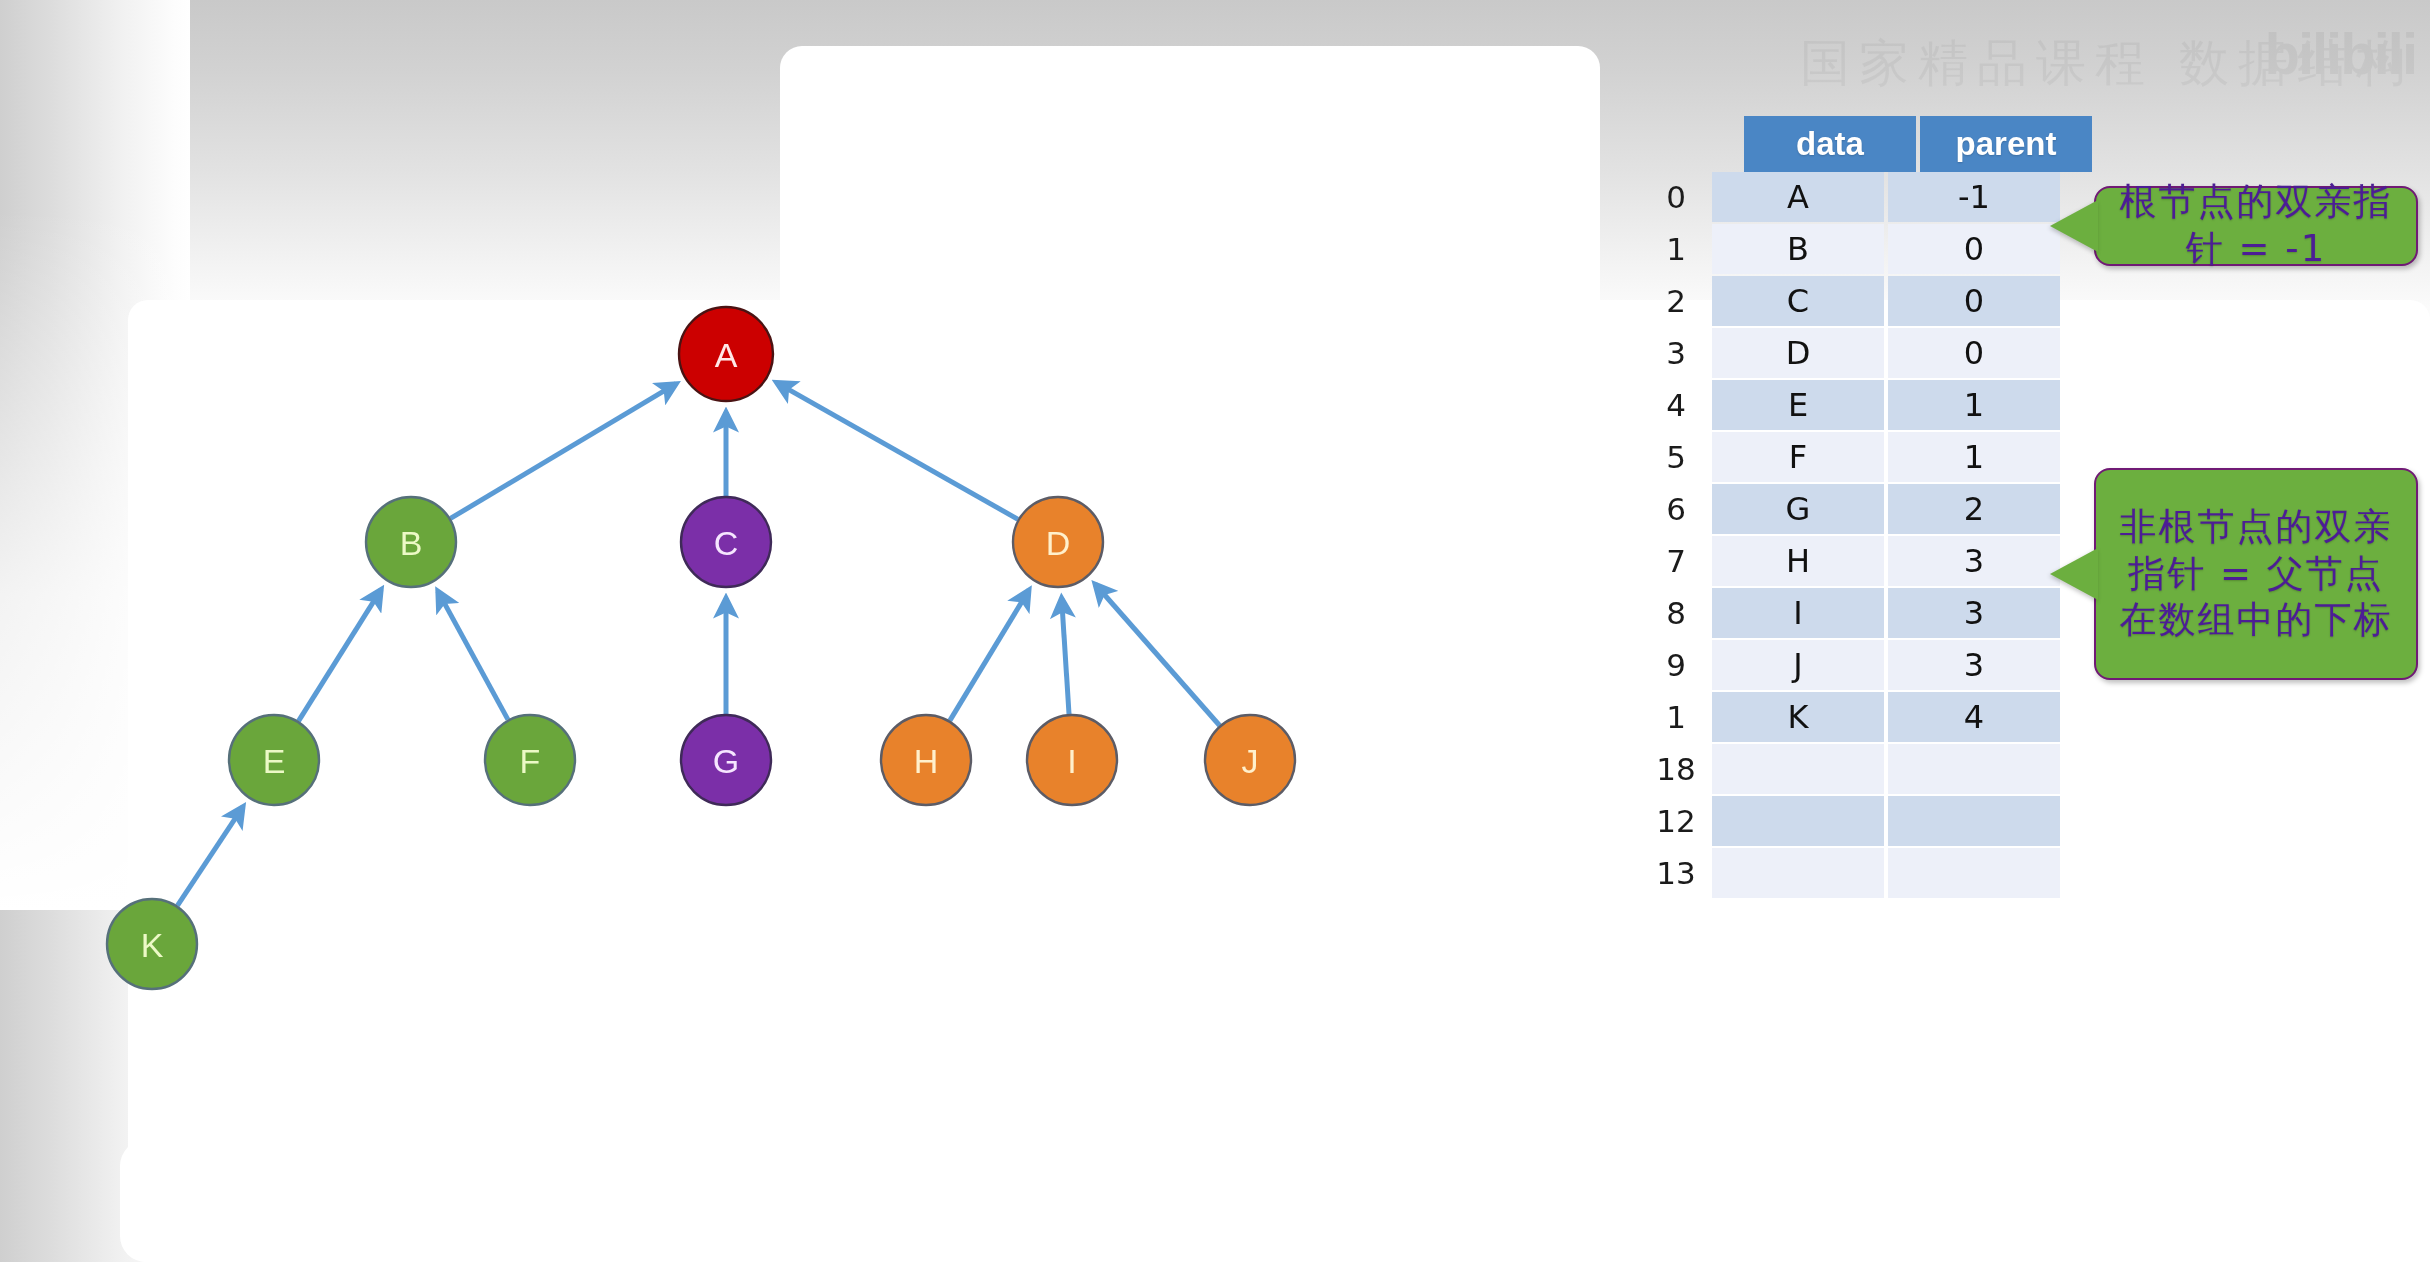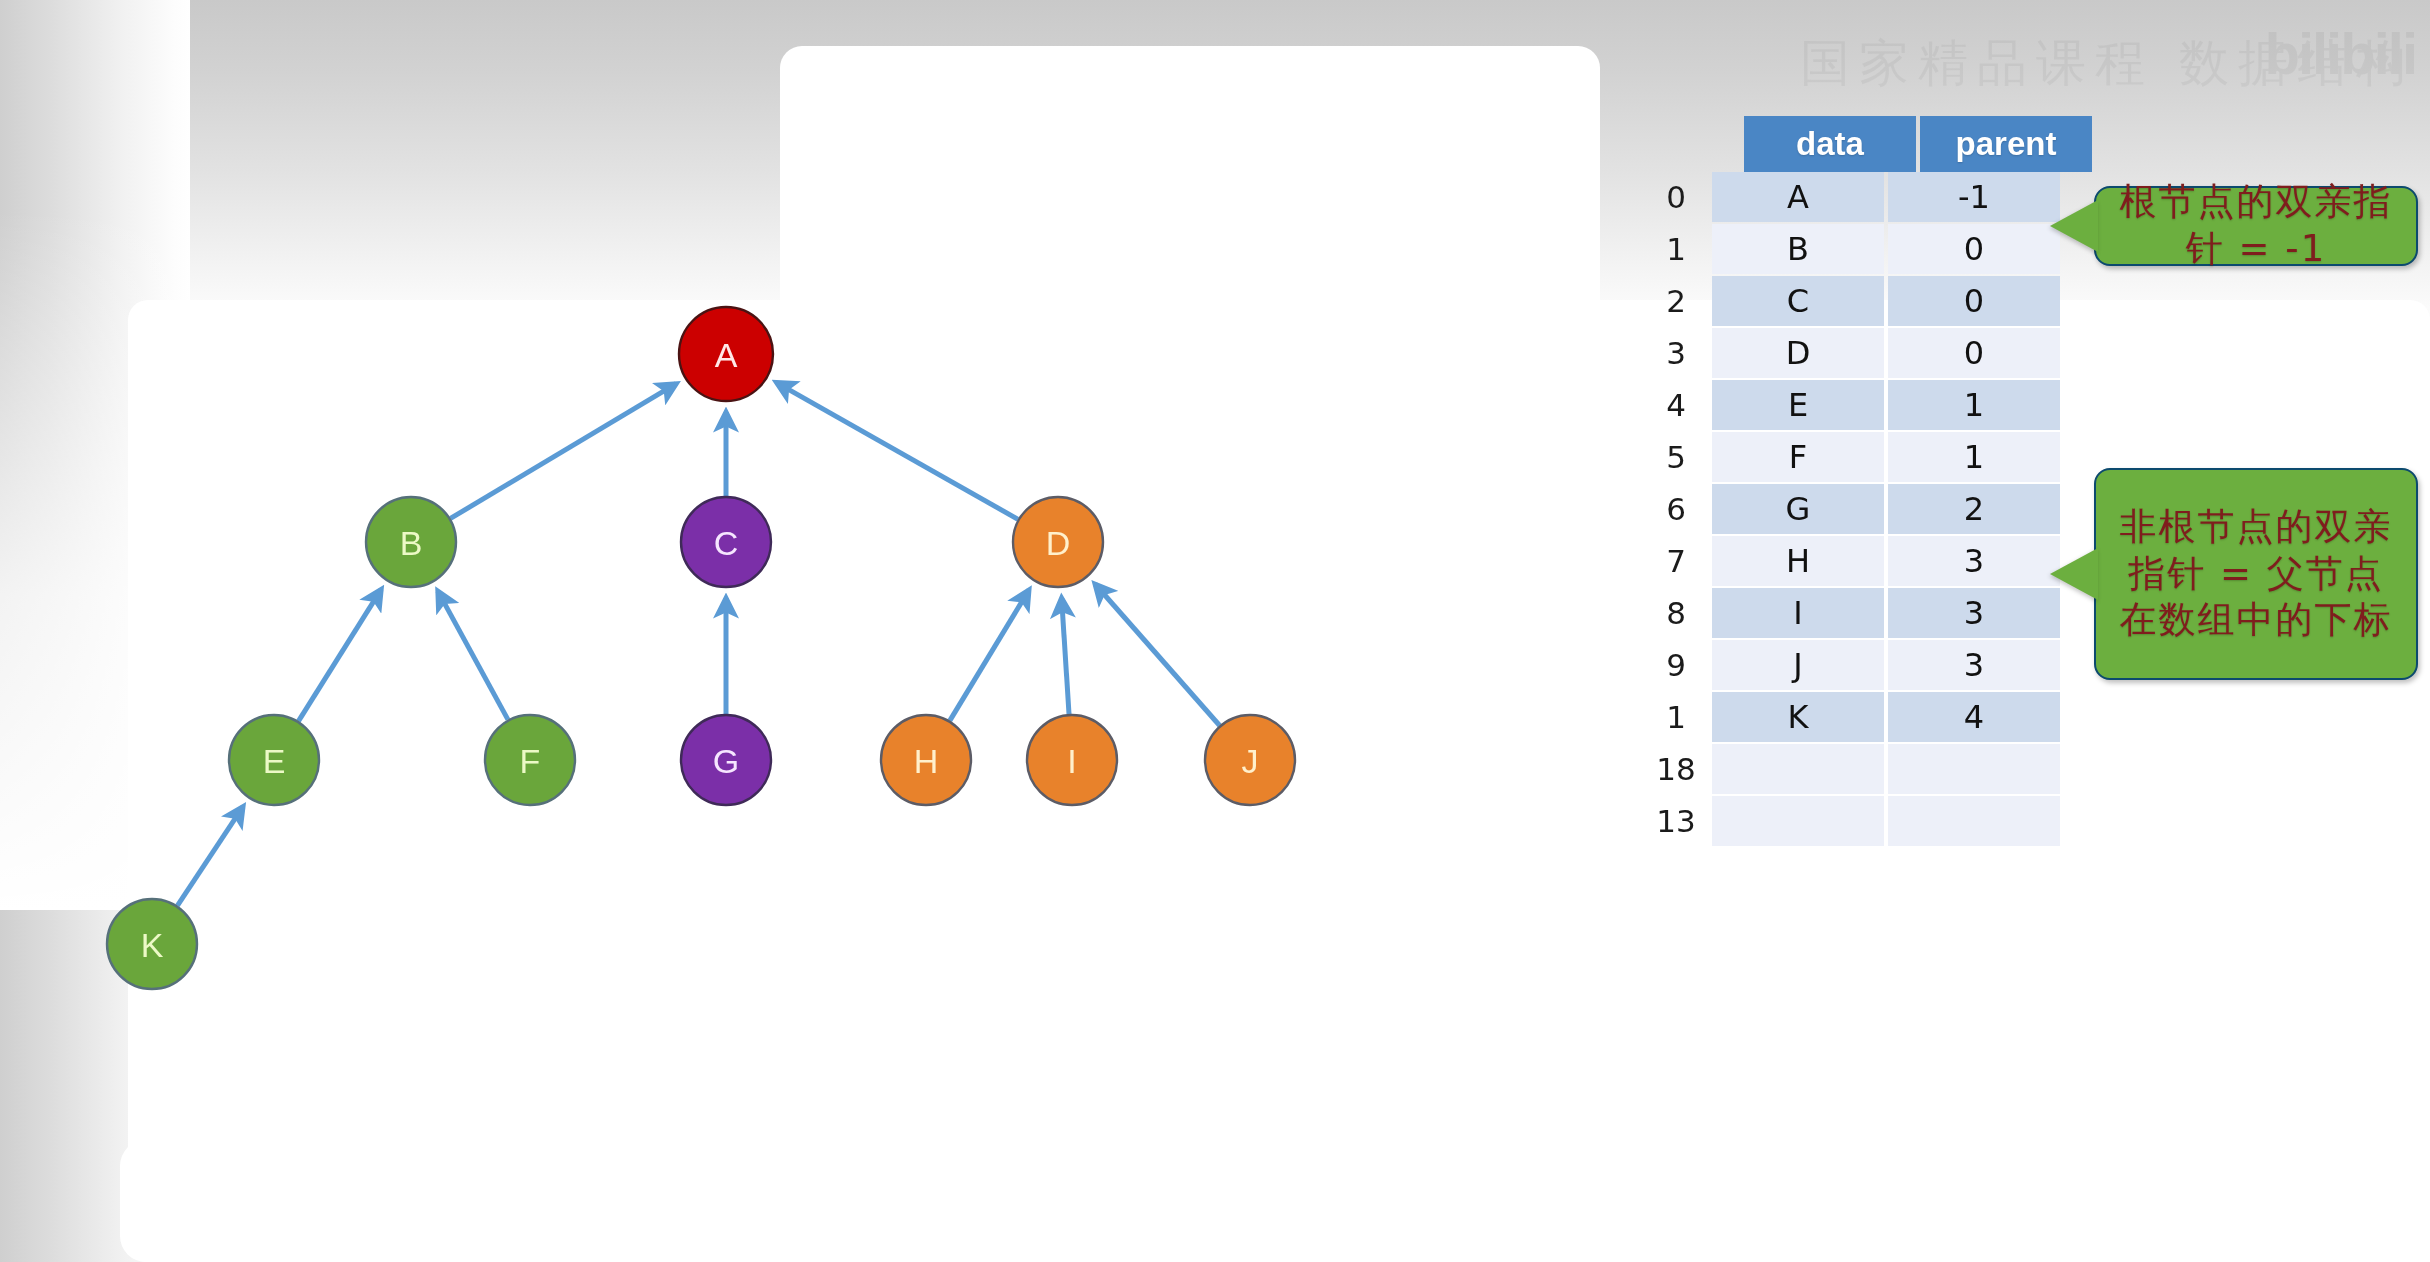--- a/index.html
+++ b/index.html
@@ -83,24 +83,24 @@
   }
   .hdr-cell.c-data{margin-right:4px;margin-left:32px;}
   .rw-dark .cell{background:#CDDAEC;}
   .rw-light .cell{background:#EDF0F9;}
   .tbl-row + .tbl-row{margin-top:2px;}
 
   
   .callout{
     position:absolute;
     background:#6CAF3F;
-    border:2px solid #0c4a6e;
+    border:2px solid #701a75;
     border-radius:16px;
     box-shadow:2px 3px 5px rgba(0,0,0,.25);
-    color:#7f1d1d;
+    color:#4c1d95;
     font-family:"DejaVu Sans",sans-serif;
     display:flex;align-items:center;justify-content:center;
     text-align:center;
     line-height:1.26;
     letter-spacing:2px;
     text-shadow:0 1px 2px rgba(0,0,0,.2);
     box-sizing:border-box;
   }
   .callout .ctxt{padding:6px 18px;}
   .callout .tail{
@@ -257,20 +257,25 @@
         <div class="tbl-row rw-dark">
           <div class="idx-cell">1</div>
           <div class="cell c-data">K</div>
           <div class="cell">4</div>
         </div>
         <div class="tbl-row rw-light">
           <div class="idx-cell">18</div>
           <div class="cell c-data"></div>
           <div class="cell"></div>
         </div>
+        <div class="tbl-row rw-dark">
+          <div class="idx-cell">12</div>
+          <div class="cell c-data"></div>
+          <div class="cell"></div>
+        </div>
         <div class="tbl-row rw-light">
           <div class="idx-cell">13</div>
           <div class="cell c-data"></div>
           <div class="cell"></div>
         </div>
       </div>
   </div>
 
   <div class="callout" id="callout-root">
     <span class="tail"></span>

